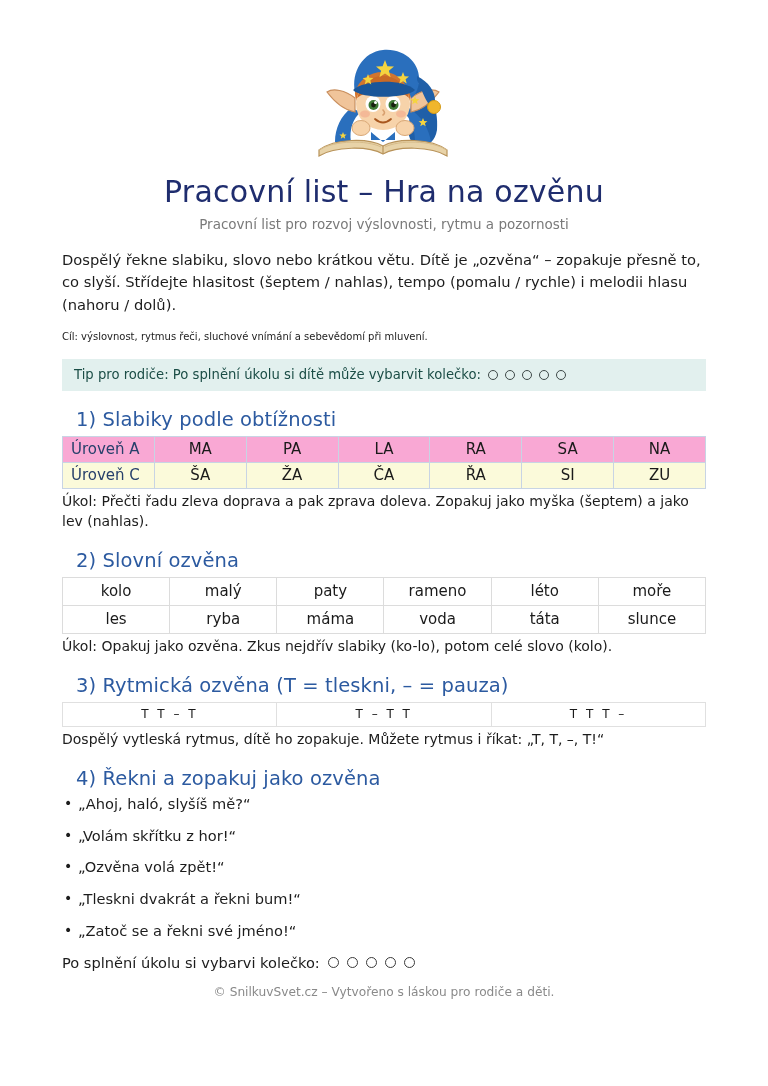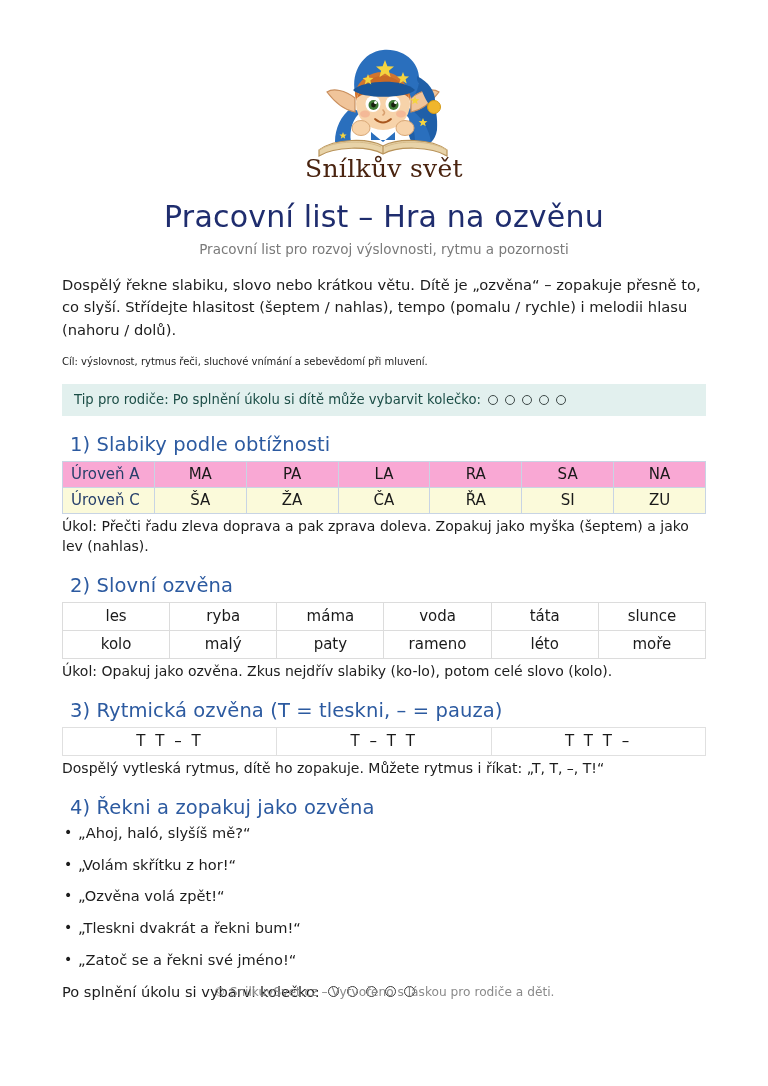--- a/index.html
+++ b/index.html
@@ -94,21 +94,21 @@
     display: inline-block;
     width: 10px;
     height: 10px;
     border: 1.3px solid #3f4a49;
     border-radius: 50%;
     box-sizing: border-box;
   }
 
   
   .sec-head {
-    margin: 17px 0 5px 8px;
+    margin: 17px 0 5px 14px;
     font-size: 19.5px;
     font-weight: 400;
     color: #2c5aa0;
     letter-spacing: 0.1px;
   }
 
   
   table {
     width: 100%;
     border-collapse: collapse;
@@ -134,21 +134,21 @@
     border: 1px solid #dcdcdc;
     font-size: 15px;
     padding: 4px 0 5px 0;
     text-align: center;
     background: #ffffff;
     color: #1a1a1a;
   }
 
   .rhythm-table td {
     border: 1px solid #e0e0e0;
-    font-size: 15px;
+    font-size: 12px;
     padding: 4px 0 5px 0;
     text-align: center;
     background: #ffffff;
     color: #1a1a1a;
     letter-spacing: 2.5px;
   }
 
   .task-note {
     margin: 3px 0 0 0;
     font-size: 14px;
@@ -266,21 +266,20 @@
           <polygon points="134,72 135.2,75 138.4,75.2 135.9,77.2 136.7,80.3 134,78.5 131.3,80.3 132.1,77.2 129.6,75.2 132.8,75"></polygon>
           <polygon points="54,86 55,88.4 57.6,88.6 55.6,90.2 56.2,92.8 54,91.3 51.8,92.8 52.4,90.2 50.4,88.6 53,88.4"></polygon>
         </g>
 
         <path d="M30 104 C46 92 80 92 94 100 C108 92 142 92 158 104 L158 110 C142 100 108 100 94 108 C80 100 46 100 30 110 Z" fill="#e8d3a8" stroke="#b8935a" stroke-width="1.2"></path>
         <path d="M94 100 L94 108" stroke="#b8935a" stroke-width="1.2"></path>
         <path d="M30 104 C46 94 78 94 92 101" fill="none" stroke="#d6bb8a" stroke-width="1"></path>
         <path d="M96 101 C110 94 142 94 158 104" fill="none" stroke="#d6bb8a" stroke-width="1"></path>
       </svg>
     </div>
-    <div class="logo-wordmark">Snílkův svět</div>
   </div>
 
   <h1 class="doc-title">Pracovní list – Hra na ozvěnu</h1>
   <p class="doc-subtitle">Pracovní list pro rozvoj výslovnosti, rytmu a pozornosti</p>
 
   <p class="intro">Dospělý řekne slabiku, slovo nebo krátkou větu. Dítě je „ozvěna“ – zopakuje přesně to, co slyší. Střídejte hlasitost (šeptem / nahlas), tempo (pomalu / rychle) i melodii hlasu (nahoru / dolů).</p>
   <p class="goal">Cíl: výslovnost, rytmus řeči, sluchové vnímání a sebevědomí při mluvení.</p>
 
   <div class="tip-box">
     <span>Tip pro rodiče: Po splnění úkolu si dítě může vybarvit kolečko:</span>
@@ -315,34 +314,34 @@
         <td>ZU</td>
       </tr>
     </tbody>
   </table>
   <p class="task-note">Úkol: Přečti řadu zleva doprava a pak zprava doleva. Zopakuj jako myška (šeptem) a jako lev (nahlas).</p>
 
   <h2 class="sec-head">2) Slovní ozvěna</h2>
   <table class="word-table">
     <tbody>
       <tr>
+        <td>kolo</td>
+        <td>malý</td>
+        <td>paty</td>
+        <td>rameno</td>
+        <td>léto</td>
+        <td>moře</td>
+      </tr>
+      <tr>
         <td>les</td>
         <td>ryba</td>
         <td>máma</td>
         <td>voda</td>
         <td>táta</td>
         <td>slunce</td>
-      </tr>
-      <tr>
-        <td>kolo</td>
-        <td>malý</td>
-        <td>paty</td>
-        <td>rameno</td>
-        <td>léto</td>
-        <td>moře</td>
       </tr>
     </tbody>
   </table>
   <p class="task-note">Úkol: Opakuj jako ozvěna. Zkus nejdřív slabiky (ko-lo), potom celé slovo (kolo).</p>
 
   <h2 class="sec-head">3) Rytmická ozvěna (T = tleskni, – = pauza)</h2>
   <table class="rhythm-table">
     <tbody>
       <tr>
         <td>T T – T</td>

